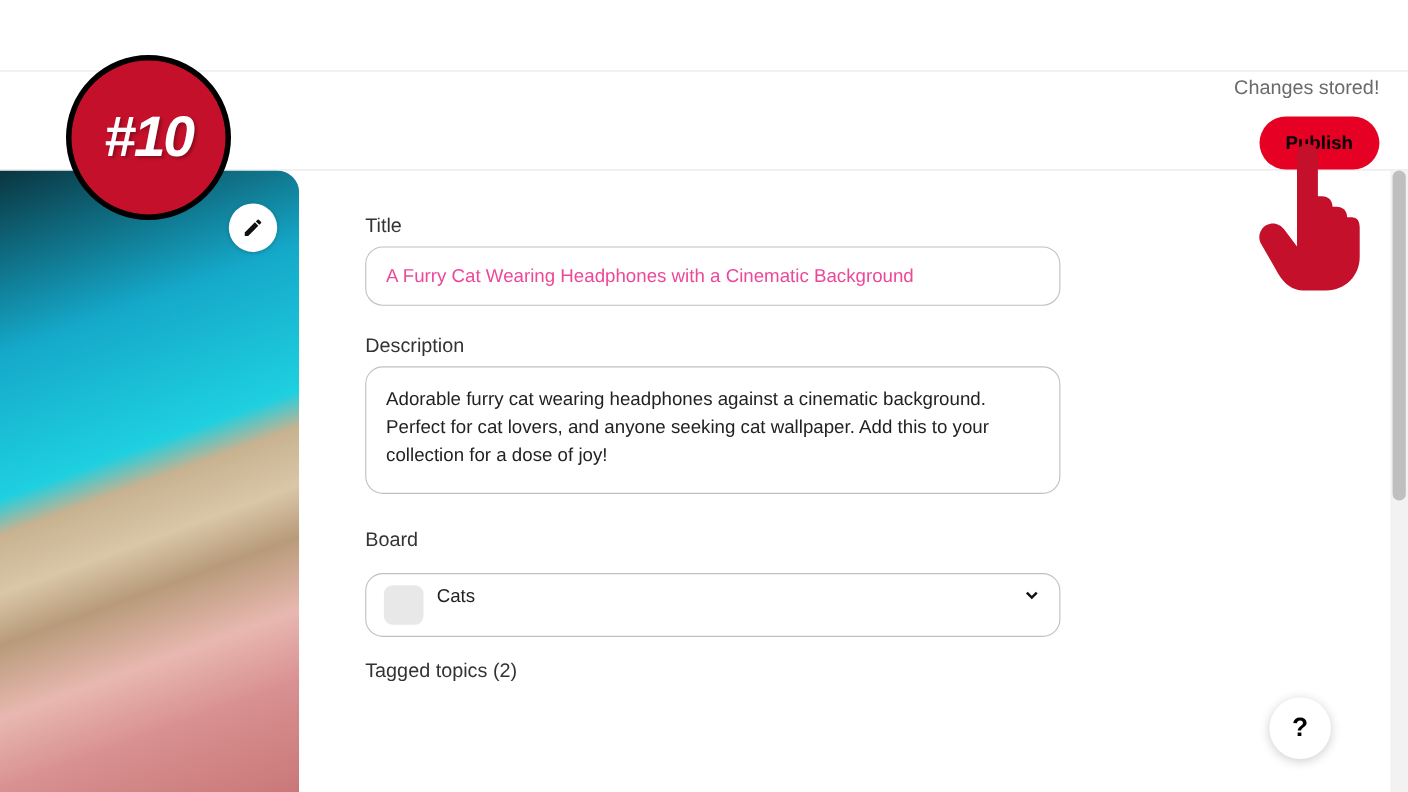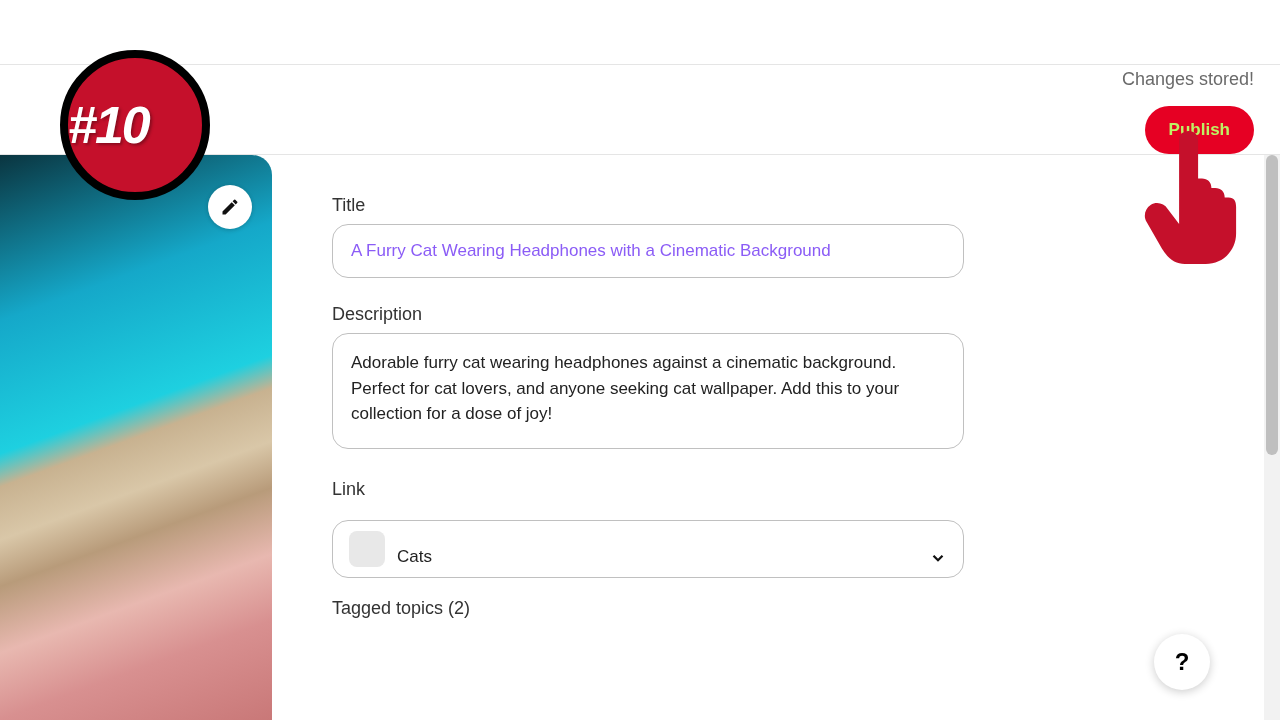--- a/index.html
+++ b/index.html
@@ -2,45 +2,45 @@
 <html><head>
 <meta charset="utf-8">
 <style>
 * { box-sizing: border-box; margin: 0; padding: 0; }
 body { font-family: -apple-system, BlinkMacSystemFont, "Segoe UI", Helvetica, Arial, sans-serif; background: #fff; width: 1280px; height: 720px; overflow: hidden; position: relative; }
 
 .top-strip { height: 65px; border-bottom: 1px solid #e5e5e5; }
 
 .header-bar { height: 90px; border-bottom: 1px solid #e5e5e5; display: flex; align-items: flex-end; justify-content: flex-end; padding-right: 26px; gap: 16px; flex-direction: column; }
 .status-text { color: #6a6a6a; font-size: 18px; }
-.publish-btn { background: #e60023; color: #bef264; border: none; border-radius: 28px; padding: 14px 24px; font-size: 17px; font-weight: 700; cursor: pointer; }
+.publish-btn { background: #e60023; color: #000000; border: none; border-radius: 28px; padding: 14px 24px; font-size: 17px; font-weight: 700; cursor: pointer; }
 
 .content { display: flex; position: relative; }
 
 .image-panel { width: 272px; height: 565px; position: relative; border-top-right-radius: 20px; overflow: hidden; }
 .cat-img { width: 100%; height: 100%; background: linear-gradient(160deg, #0a3540 0%, #15a8c9 25%, #1ed0e0 45%, #c8b290 50%, #d9c7a8 58%, #b89b7a 65%, #e8b8b0 75%, #d89090 85%, #c97878 100%); position: relative; }
 .edit-btn { position: absolute; top: 30px; right: 20px; width: 44px; height: 44px; border-radius: 50%; background: #fff; border: none; cursor: pointer; display: flex; align-items: center; justify-content: center; box-shadow: 0 1px 4px rgba(0,0,0,.2); }
 .edit-btn svg { width: 20px; height: 20px; }
 
 .form-panel { padding: 40px 0 0 60px; width: 700px; }
 .field-label { font-size: 18px; color: #333; margin-bottom: 8px; display: block; }
-.text-input { width: 632px; border: 1px solid #c0c0c0; border-radius: 16px; padding: 16px 18px; font-size: 17px; color: #8b5cf6; outline: none; }
+.text-input { width: 632px; border: 1px solid #c0c0c0; border-radius: 16px; padding: 16px 18px; font-size: 17px; color: #ec4899; outline: none; }
 .textarea-input { width: 632px; border: 1px solid #c0c0c0; border-radius: 16px; padding: 16px 18px; font-size: 17px; color: #222; line-height: 1.5; height: 116px; resize: none; outline: none; font-family: inherit; }
 .field-group { margin-bottom: 26px; }
 .field-group.tight { margin-bottom: 20px; }
 
-.board-select { width: 632px; border: 1px solid #c0c0c0; border-radius: 16px; padding: 10px 16px; display: flex; align-items: flex-end; gap: 12px; cursor: pointer; position: relative; }
+.board-select { width: 632px; border: 1px solid #c0c0c0; border-radius: 16px; padding: 10px 16px; display: flex; align-items: flex-start; gap: 12px; cursor: pointer; position: relative; }
 .board-thumb { width: 36px; height: 36px; background: #e8e8e8; border-radius: 8px; }
 .board-name { font-size: 17px; color: #222; flex: 1; }
 .chevron { width: 18px; height: 18px; }
 
 .scrollbar { position: absolute; right: 0; top: 155px; width: 16px; height: 565px; background: #f2f2f2; }
 .scroll-thumb { width: 12px; height: 300px; background: #bfbfbf; border-radius: 6px; margin: 0 auto; }
 
-.badge { position: absolute; top: 50px; left: 60px; width: 150px; height: 150px; border-radius: 50%; background: #c5102b; border: 8px solid #000000; display: flex; align-items: center; color: #fff; font-weight: 900; font-size: 52px; font-style: italic; letter-spacing: -2px; z-index: 10; text-shadow: 2px 2px 3px rgba(0,0,0,.3); }
+.badge { position: absolute; top: 50px; left: 60px; width: 150px; height: 150px; border-radius: 50%; background: #c5102b; border: 5px solid #000000; display: flex; align-items: center; justify-content: center; color: #fff; font-weight: 900; font-size: 52px; font-style: italic; letter-spacing: -2px; z-index: 10; text-shadow: 2px 2px 3px rgba(0,0,0,.3); }
 
 .pointer-hand { position: absolute; top: 130px; right: 42px; z-index: 9; }
 .pointer-hand svg { width: 95px; height: 135px; }
 
 .help-btn { position: absolute; right: 70px; bottom: 30px; width: 56px; height: 56px; border-radius: 50%; background: #fff; border: none; box-shadow: 0 2px 10px rgba(0,0,0,.2); font-size: 24px; font-weight: 700; cursor: pointer; display: flex; align-items: center; justify-content: center; }
 </style>
 </head>
 <body>
 
 <div class="top-strip"></div>
@@ -65,21 +65,21 @@
       <label class="field-label">Title</label>
       <input class="text-input" value="A Furry Cat Wearing Headphones with a Cinematic Background" style="">
     </div>
 
     <div class="field-group">
       <label class="field-label">Description</label>
       <textarea class="textarea-input" style="">Adorable furry cat wearing headphones against a cinematic background. Perfect for cat lovers, and anyone seeking cat wallpaper. Add this to your collection for a dose of joy!</textarea>
     </div>
 
     <div class="field-group tight">
-      <label class="field-label">Link</label>
+      <label class="field-label">Board</label>
     </div>
 
     <div class="field-group tight">
       <div class="board-select">
         <div class="board-thumb"></div>
         <span class="board-name">Cats</span>
         <svg class="chevron" viewBox="0 0 24 24" fill="none" stroke="#111" stroke-width="3">
             <path d="M6 9l6 6 6-6"></path>
           </svg>
       </div>

